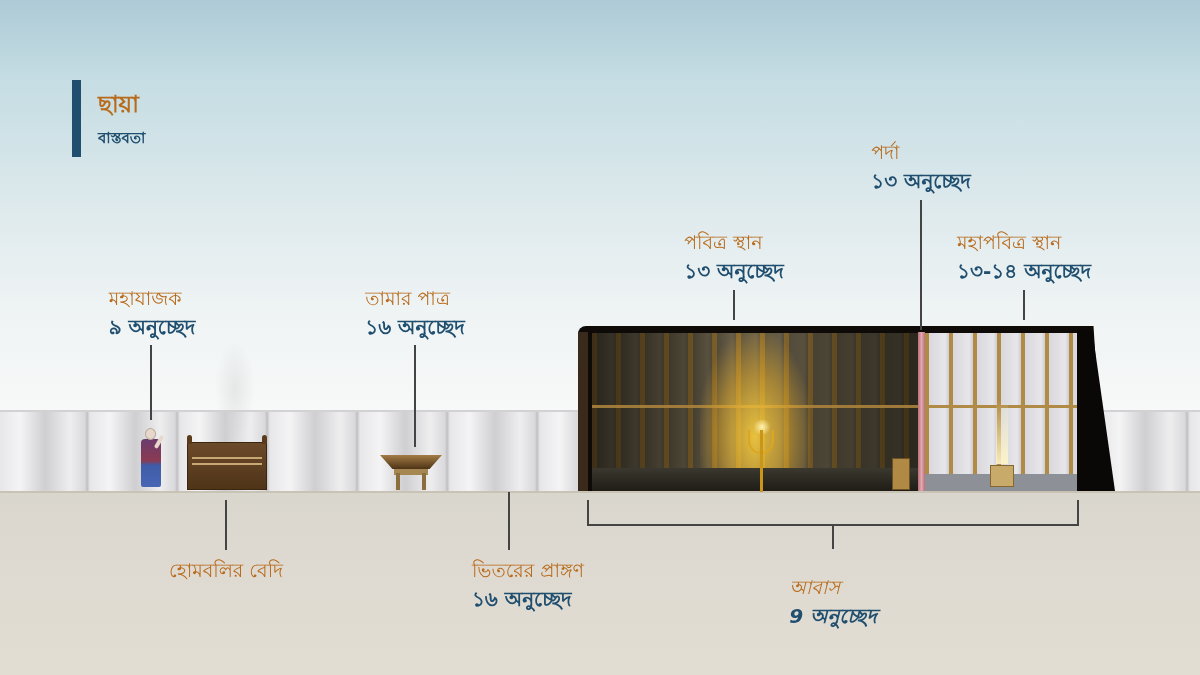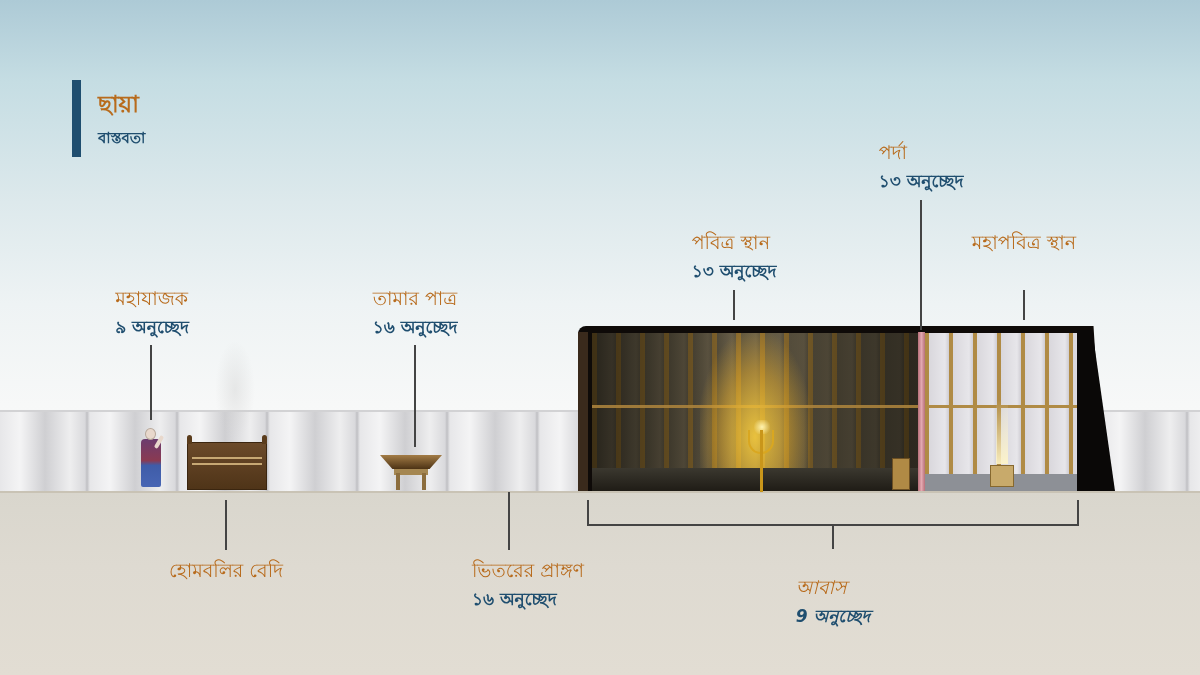--- a/index.html
+++ b/index.html
@@ -16,21 +16,21 @@
   }
   
   .legend { position:absolute; left:72px; top:80px; }
   .legend-bar { position:absolute; left:0; top:0; width:9px; height:77px; background:#1f4e6f; }
   .legend-shadow { position:absolute; left:26px; top:6px; font-size:23px; font-weight:bold; color:#b86b1c; white-space:nowrap; }
   .legend-reality { position:absolute; left:26px; top:46px; font-size:15px; font-weight:bold; color:#1f4e6f; white-space:nowrap; }
 
   
   .label { position:absolute; text-align:left; transform:translateX(-50%); white-space:nowrap; }
   .label .name { display:block; font-size:19px; color:#b86b1c; line-height:28px; }
-  .label .ref { display:block; font-size:17px; font-weight:bold; color:#1f4e6f; line-height:30px; }
+  .label .ref { display:block; font-size:20px; font-weight:bold; color:#1f4e6f; line-height:30px; }
 
   .line { position:absolute; background:#444; width:2px; }
   .hline { position:absolute; background:#444; height:2px; }
 
   
   .fence {
     position:absolute; top:410px; height:81px;
     background: repeating-linear-gradient(to right, #e7e7e9 0px, #f4f4f5 20px, #cfcfd2 45px, #eeeeef 70px, #d9d9dc 85px, #bfbfc3 87px, #e8e8ea 90px);
     border-top:2px solid #d2d2d4;
   }
@@ -155,20 +155,21 @@
 <div class="line" style="left:733px;top:290px;height:30px;"></div>
 
 <div class="label" style="left:921px;top:138px;">
   <span class="name">পর্দা</span>
   <span class="ref">১৩ অনুচ্ছেদ</span>
 </div>
 <div class="line" style="left:920px;top:200px;height:130px;"></div>
 
 <div class="label" style="left:1024px;top:228px;">
   <span class="name">মহাপবিত্র স্থান</span>
+  <span class="ref">১৩-১৪ অনুচ্ছেদ</span>
 </div>
 <div class="line" style="left:1023px;top:290px;height:30px;"></div>
 
 <div class="line" style="left:225px;top:500px;height:50px;"></div>
 <div class="label" style="left:226px;top:556px;">
   <span class="name">হোমবলির বেদি</span>
 </div>
 
 <div class="line" style="left:508px;top:492px;height:58px;"></div>
 <div class="label" style="left:528px;top:556px;">

